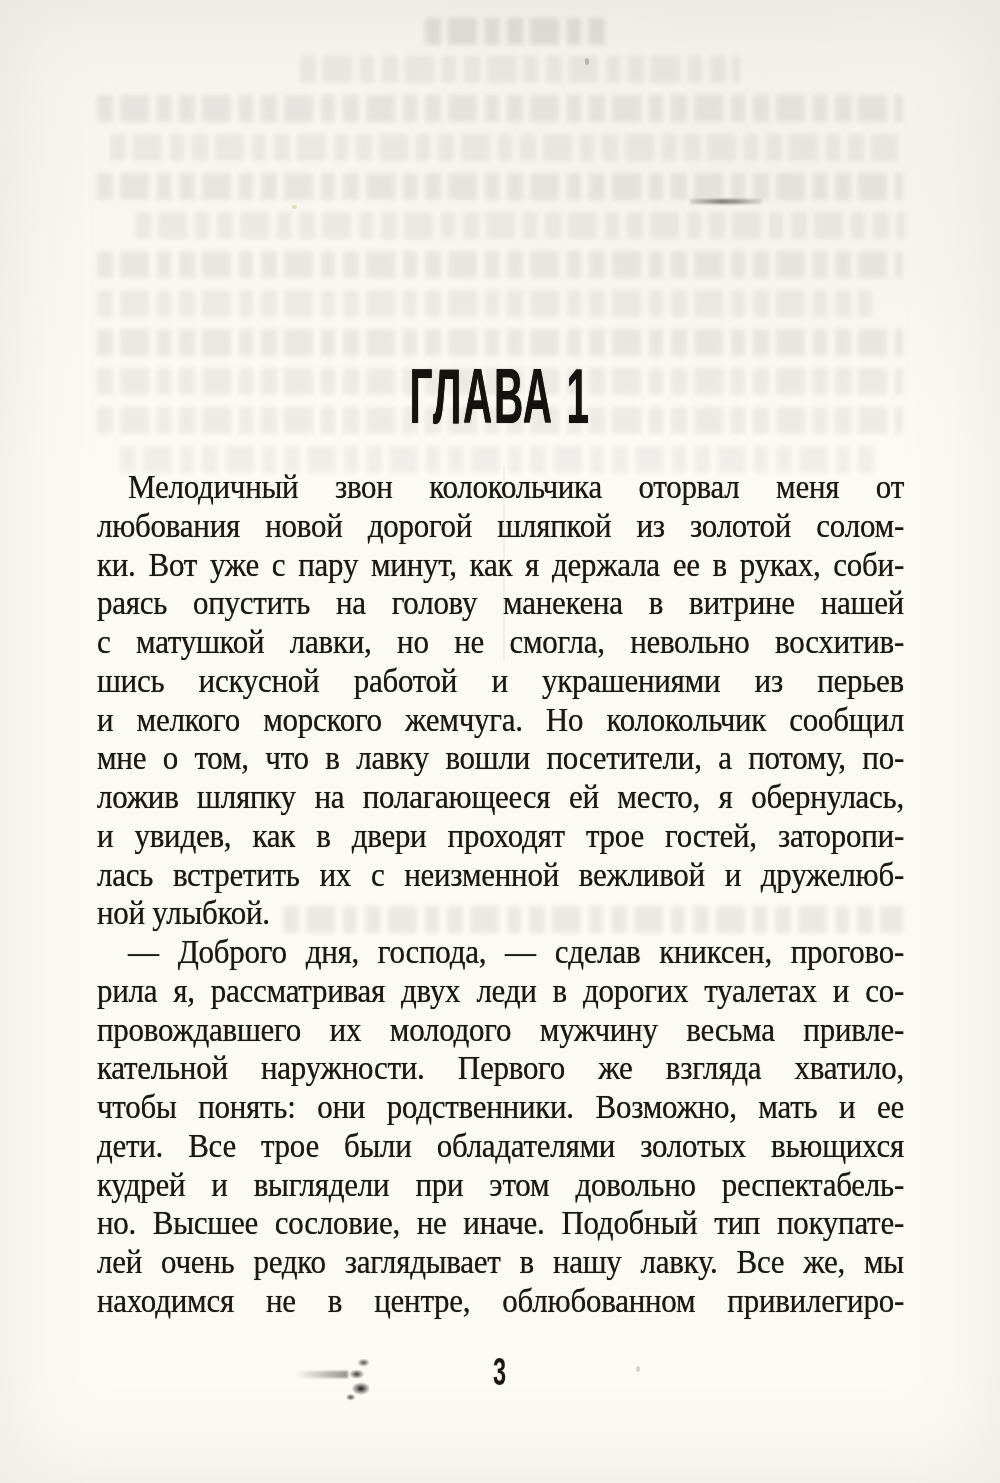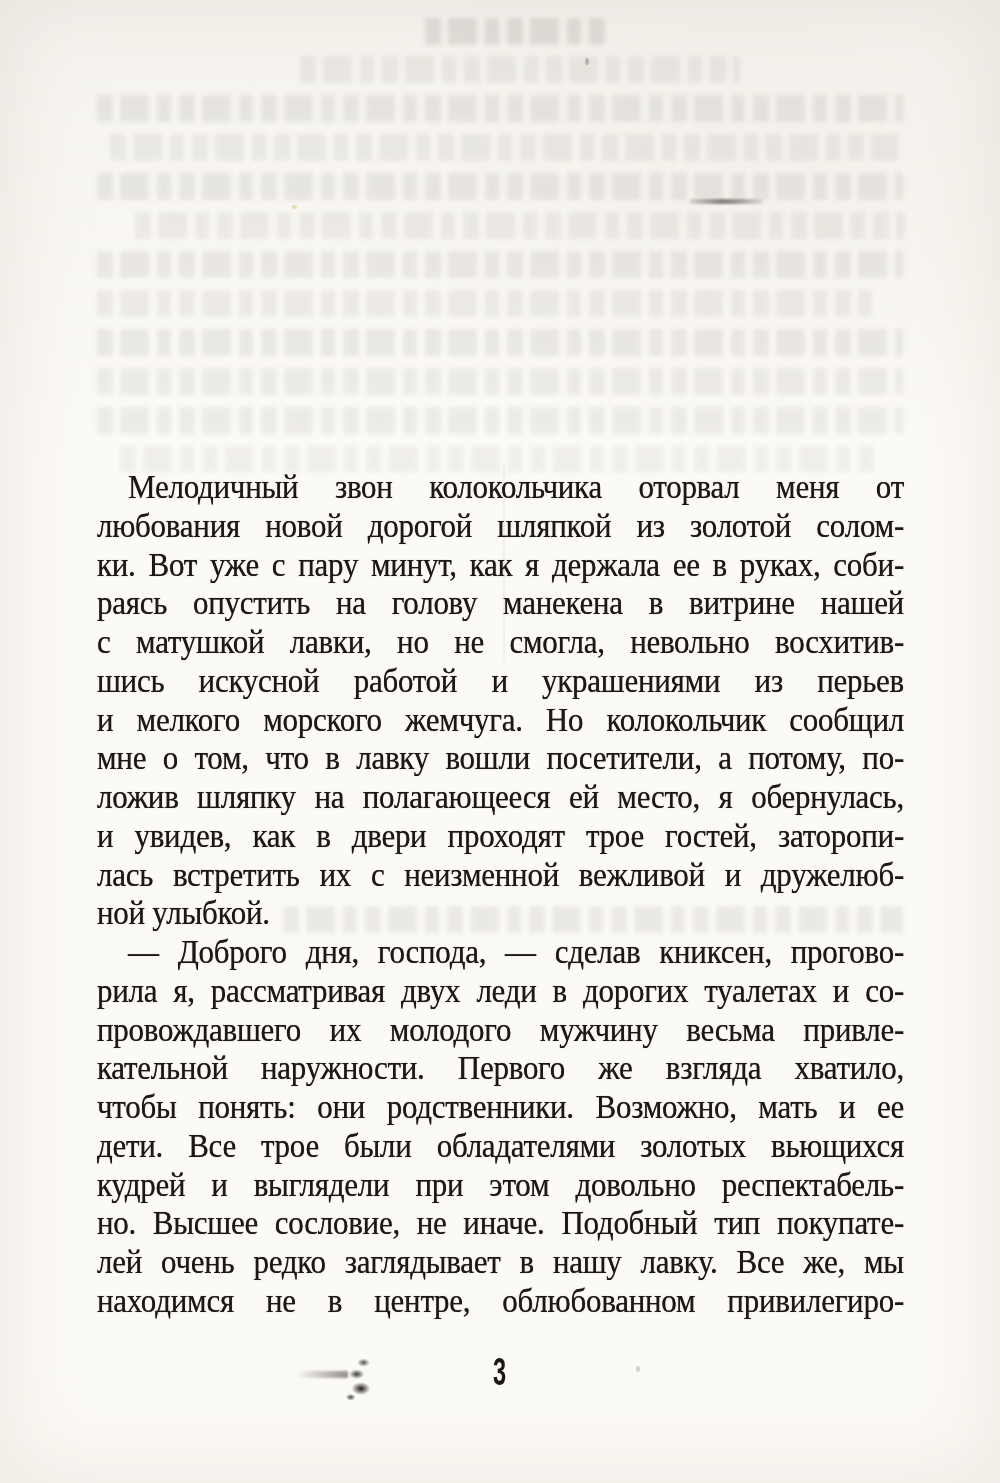--- a/index.html
+++ b/index.html
@@ -112,20 +112,21 @@
   <div class="ghost" style="top:251px;left:97px;width:806px;opacity:0.085;"></div>
   <div class="ghost" style="top:290px;left:97px;width:775px;opacity:0.07;"></div>
   <div class="ghost" style="top:329px;left:97px;width:806px;opacity:0.085;"></div>
   <div class="ghost" style="top:368px;left:97px;width:806px;opacity:0.075;"></div>
   <div class="ghost" style="top:407px;left:97px;width:806px;opacity:0.075;"></div>
   <div class="ghost" style="top:446px;left:120px;width:760px;opacity:0.06;"></div>
   <div class="ghost" style="top:906px;left:283px;width:620px;opacity:0.09;"></div>
 
   <div class="crease"></div>
 
+  <h1 class="heading"><span>ГЛАВА 1</span></h1>
 
   <div class="body-text">
 
   <div class="line indent">Мелодичный звон колокольчика оторвал меня от</div>
       <div class="line">любования новой дорогой шляпкой из золотой солом-</div>
       <div class="line">ки. Вот уже с пару минут, как я держала ее в руках, соби-</div>
       <div class="line">раясь опустить на голову манекена в витрине нашей</div>
       <div class="line">с матушкой лавки, но не смогла, невольно восхитив-</div>
       <div class="line">шись искусной работой и украшениями из перьев</div>
       <div class="line">и мелкого морского жемчуга. Но колокольчик сообщил</div>

